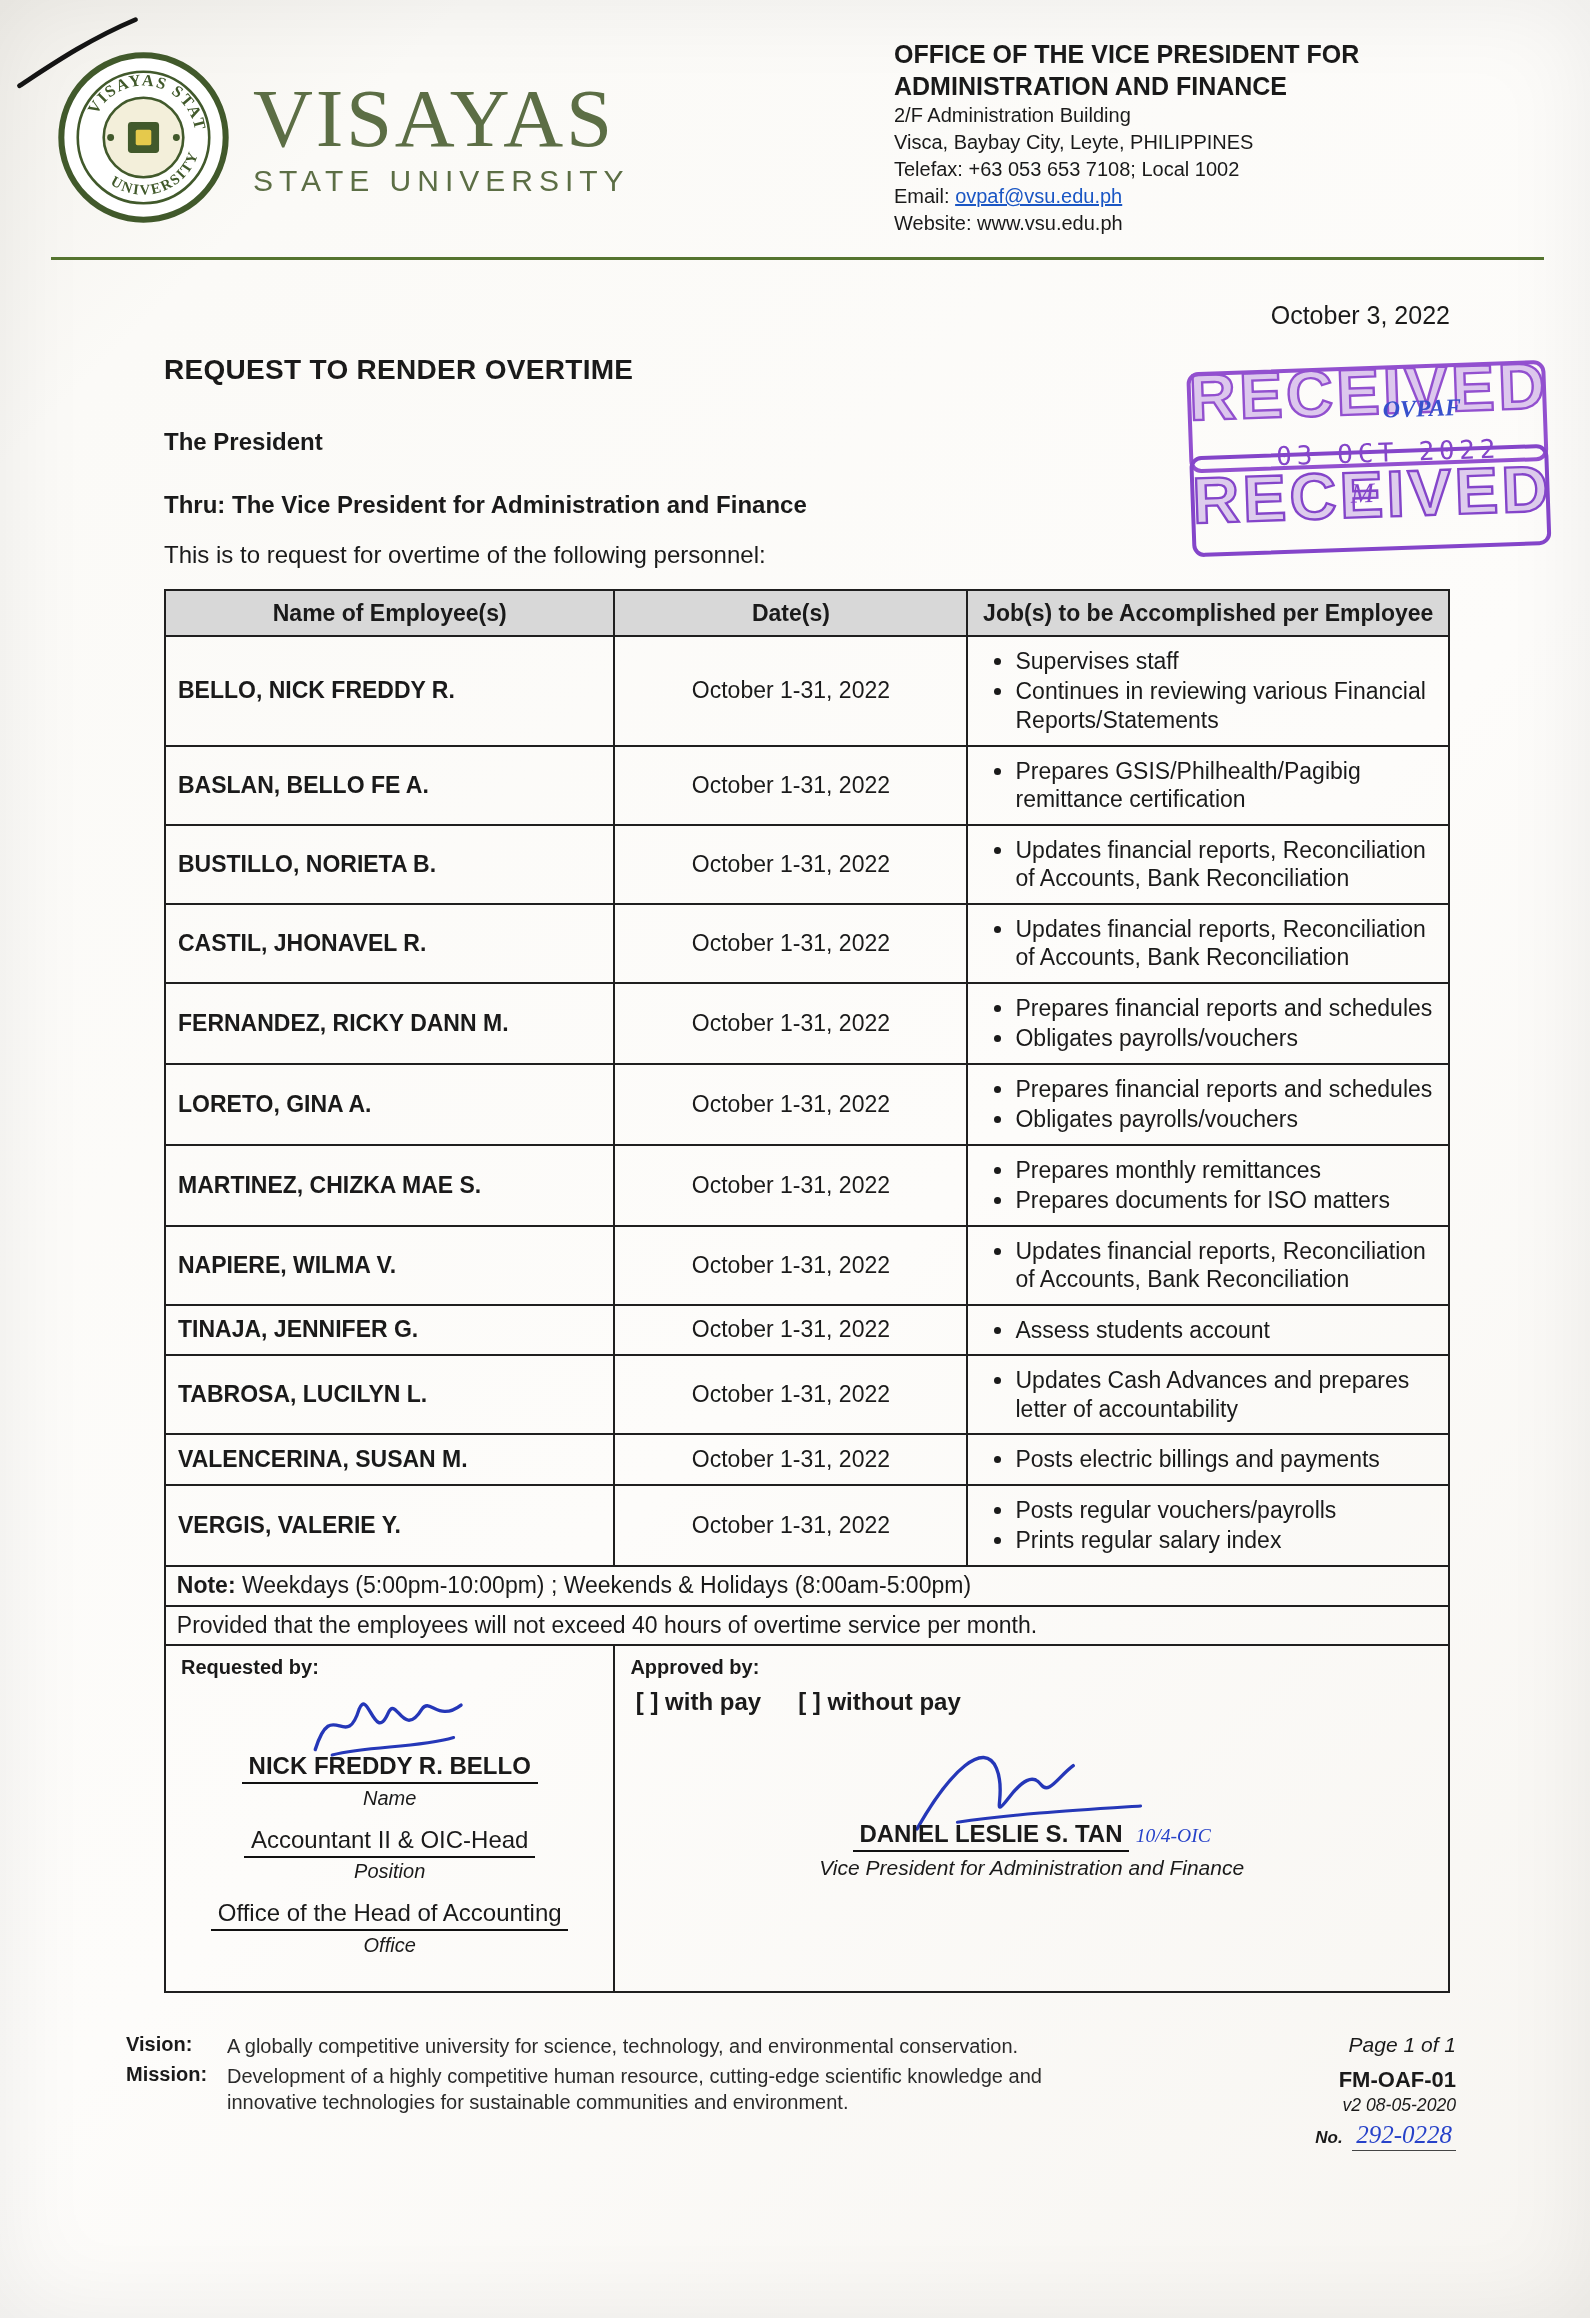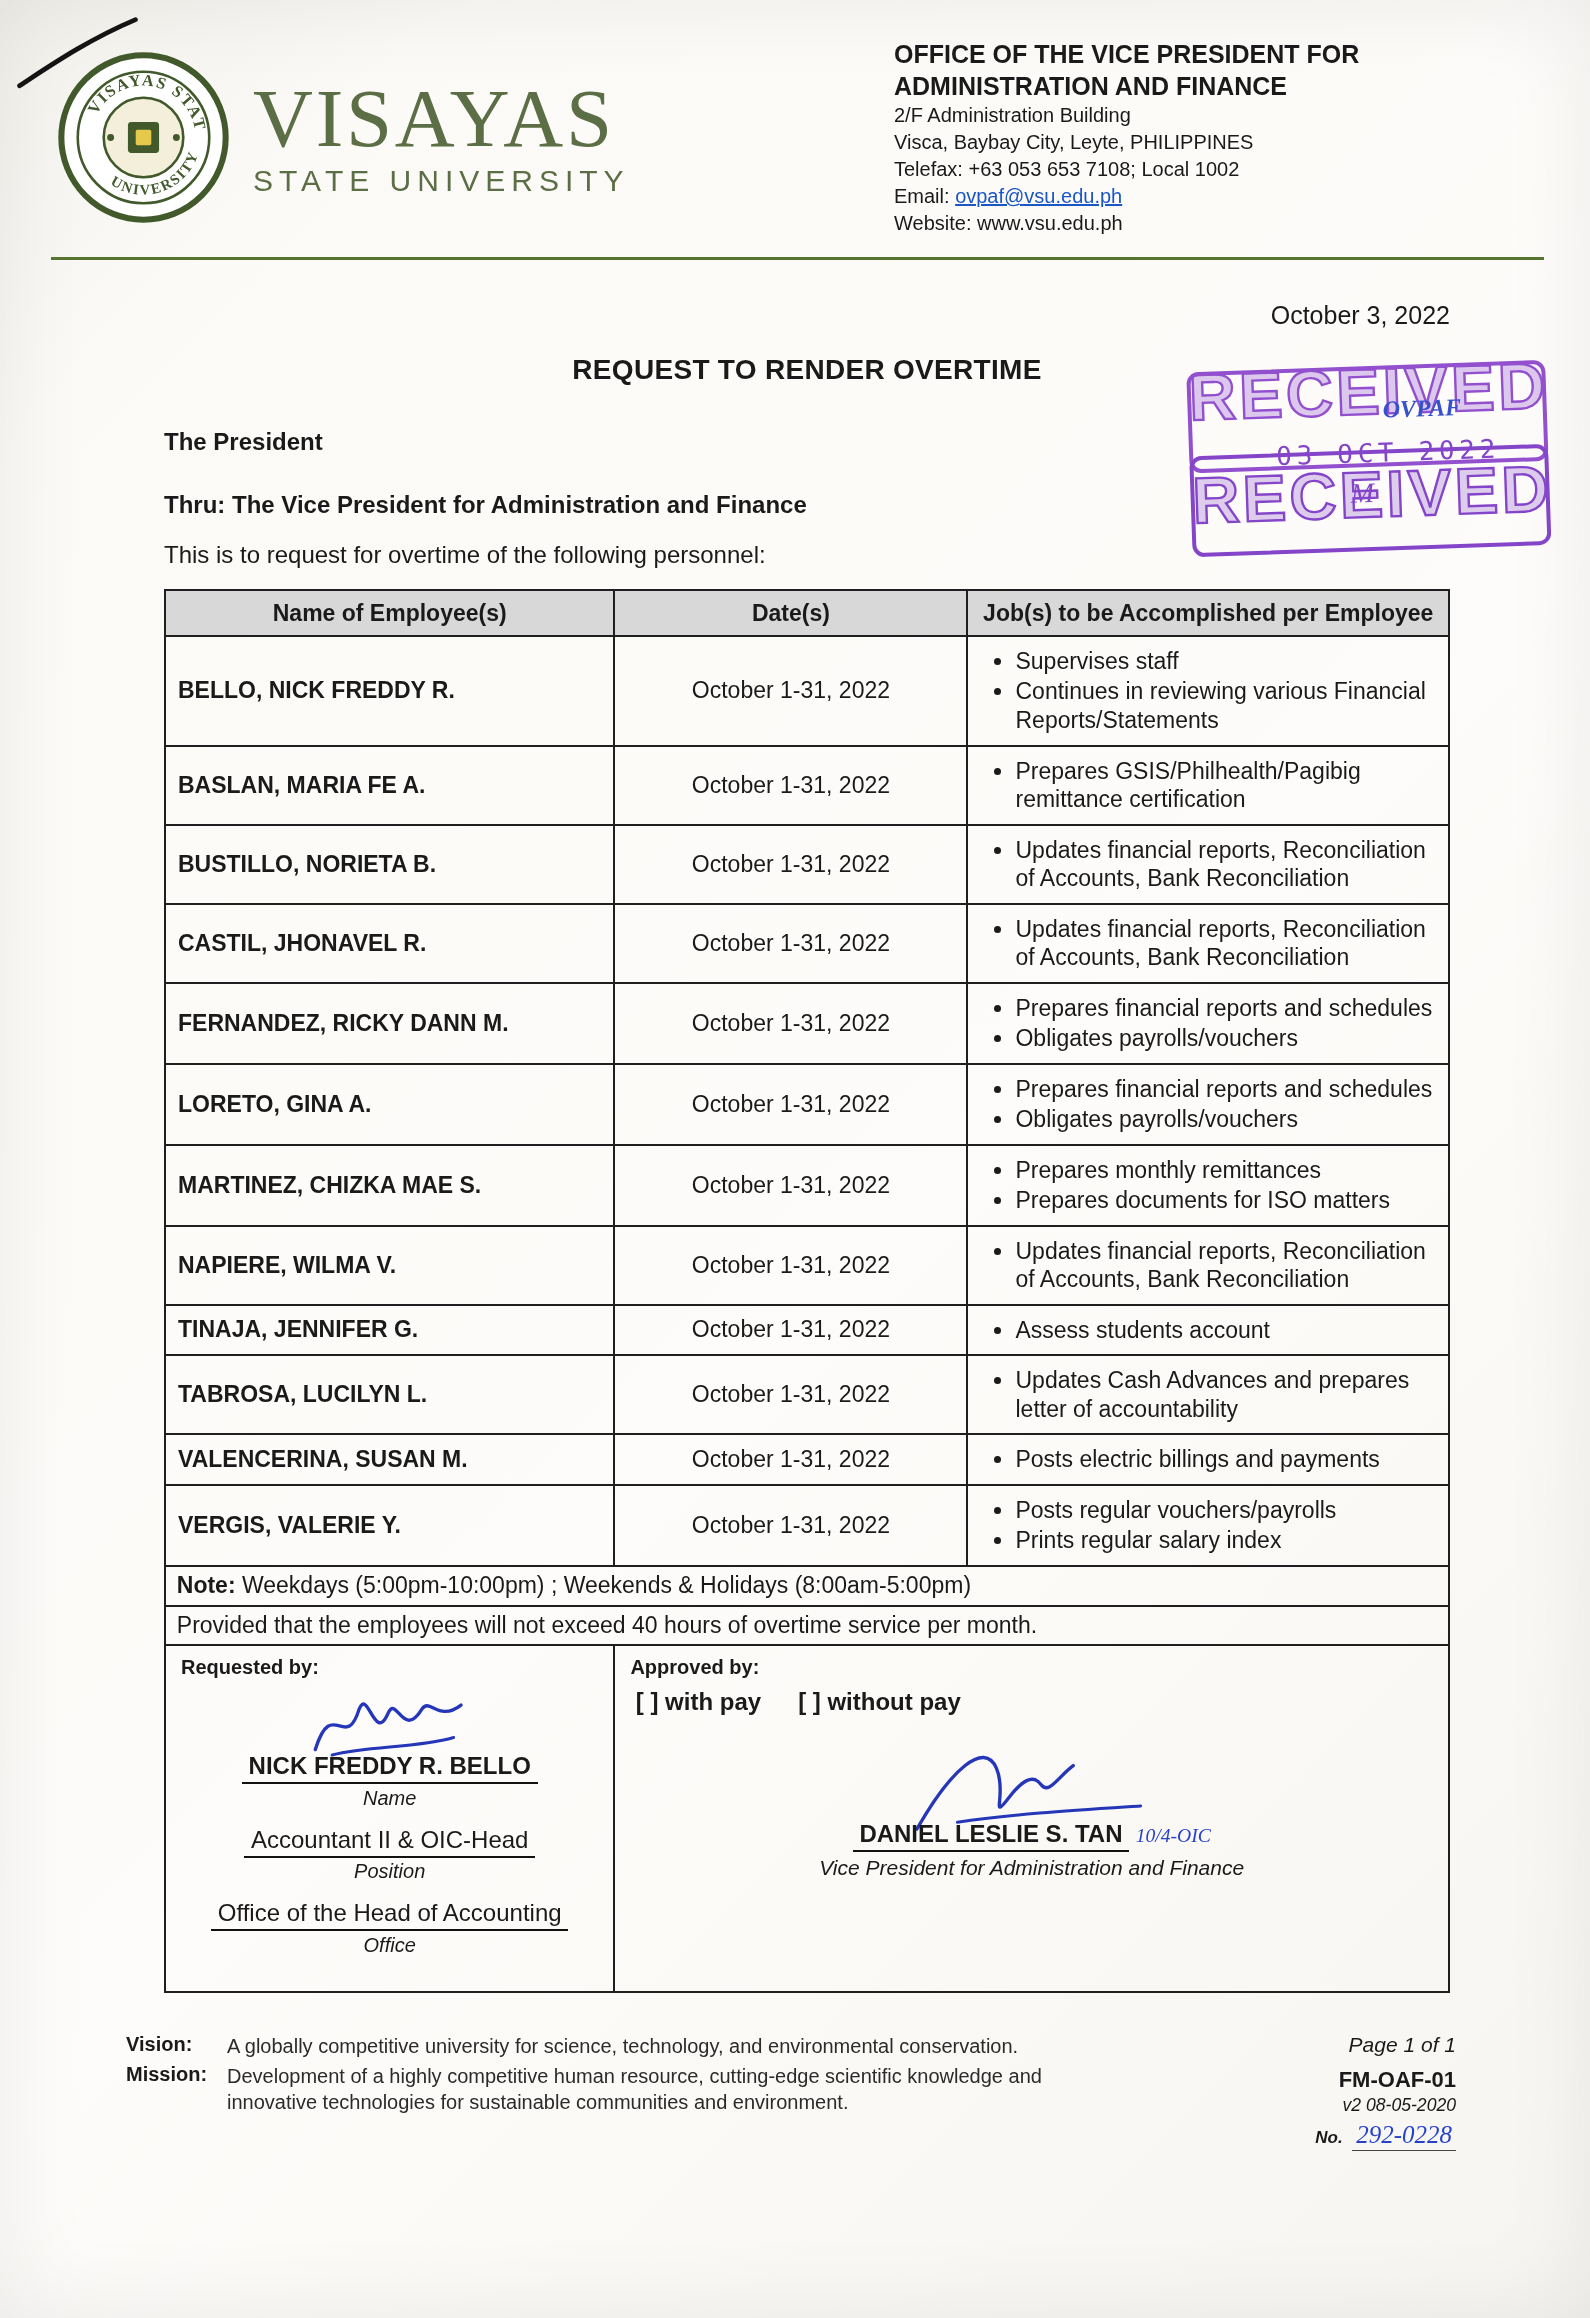--- a/index.html
+++ b/index.html
@@ -26,21 +26,21 @@
   .wm2{ font-size:30px; letter-spacing:6px; margin-top:4px; }
   .office-block{ margin-left:auto; width:643px; line-height:1.28; }
   .office-title{ font-size:25px; font-weight:bold; }
   .office-line{ font-size:20px; margin-top:1.4px; }
   .email-link{ color:#1a56c4; text-decoration:underline; }
   .rule{ height:3.4px; background:#55742f; margin:20px 47px 0 51px; }
 
   
   .content{ padding:0 141px 0 164px; }
   .date-line{ margin-top:41px; text-align:right; font-size:25px; }
-  .doc-title{ margin-top:24px; text-align:center; font-size:28px; font-weight:bold; letter-spacing:0.3px; }
+  .doc-title{ margin-top:24px; font-size:28px; font-weight:bold; letter-spacing:0.3px; }
   .line{ font-size:24px; }
   .bold{ font-weight:bold; }
   .addressee{ margin-top:42px; }
   .thru{ margin-top:35px; }
   .intro{ margin-top:21.6px; font-size:24px; }
 
   
   .stamp{ position:absolute; left:1182px; top:365px; width:379px; height:223px;
           transform:rotate(-2deg); opacity:.92; pointer-events:none; }
   .stamp-box{ position:absolute; left:8px; right:12px; height:101px; border:4px solid #8a42cc; border-radius:12px; }
@@ -184,21 +184,21 @@
             <td class="cell-name">BELLO, NICK FREDDY R.</td>
             <td class="cell-dates">October 1-31, 2022</td>
             <td class="cell-jobs">
               <ul>
                 <li>Supervises staff</li>
                 <li>Continues in reviewing various Financial Reports/Statements</li>
               </ul>
             </td>
           </tr>
           <tr>
-            <td class="cell-name">BASLAN, MARIA FE A.</td>
+            <td class="cell-name">BASLAN, BELLO FE A.</td>
             <td class="cell-dates">October 1-31, 2022</td>
             <td class="cell-jobs">
               <ul>
                 <li>Prepares GSIS/Philhealth/Pagibig remittance certification</li>
               </ul>
             </td>
           </tr>
           <tr>
             <td class="cell-name">BUSTILLO, NORIETA B.</td>
             <td class="cell-dates">October 1-31, 2022</td>

